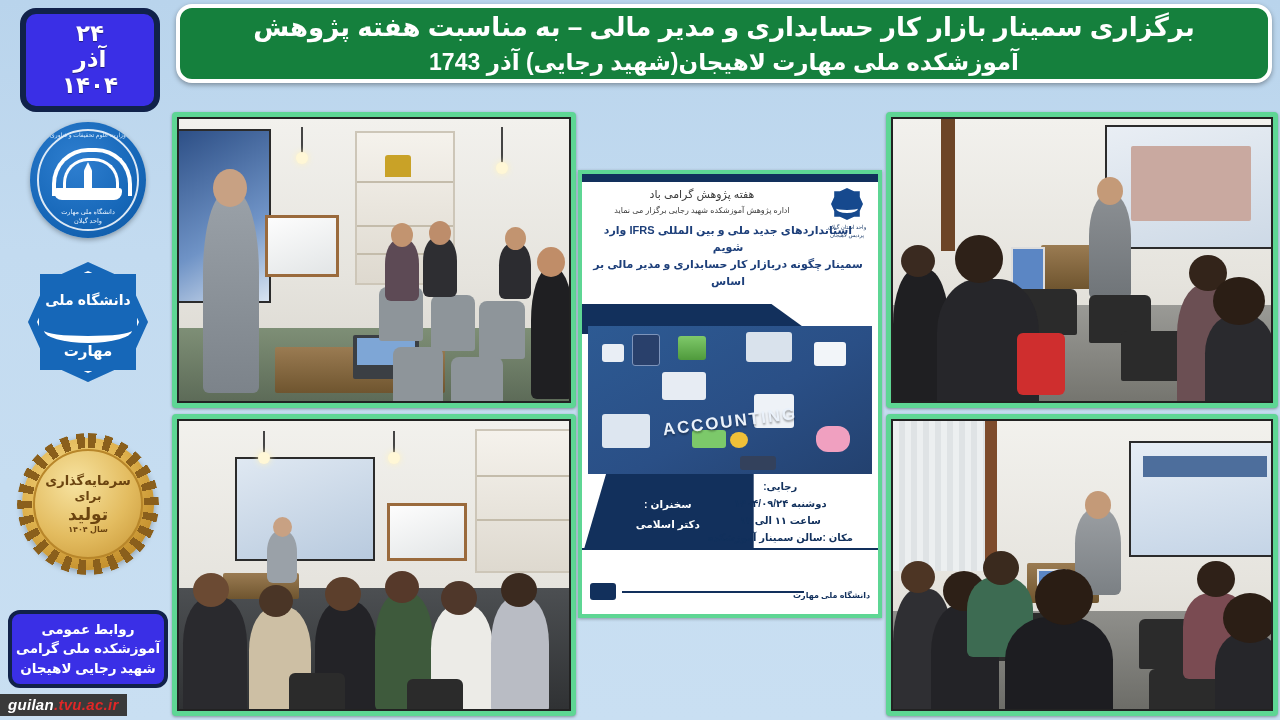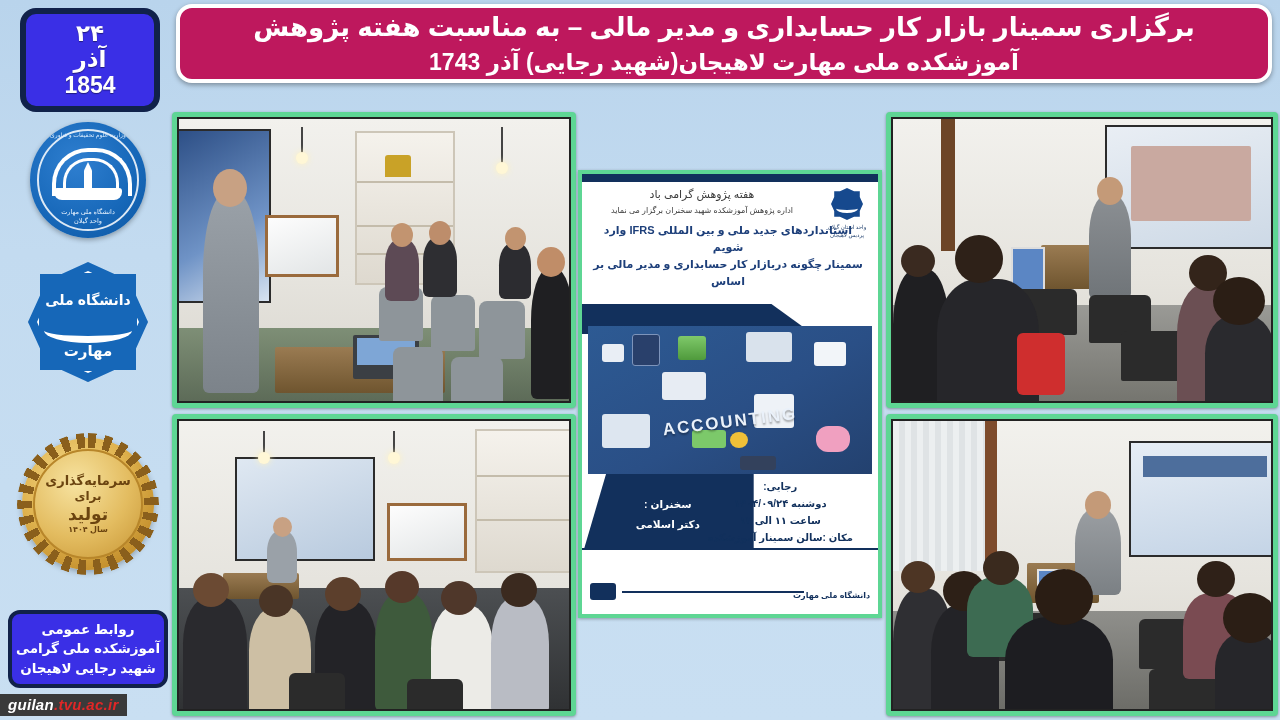--- a/index.html
+++ b/index.html
@@ -18,21 +18,21 @@
     background:#3a2fe6;border:6px solid #11224a;border-radius:16px;
     box-sizing:border-box;display:flex;flex-direction:column;
     align-items:center;justify-content:center;color:#fff;
     text-shadow:0 1px 1px rgba(0,0,0,.45);
   }
   .date-badge span{display:block;font-weight:bold;line-height:1.12;font-size:23px;}
 
   
   .title-bar{
     position:absolute;left:176px;top:4px;width:1096px;height:79px;
-    background:#be185d;border:4px solid #ffffff;border-radius:16px;
+    background:#15803d;border:4px solid #ffffff;border-radius:16px;
     box-sizing:border-box;display:flex;flex-direction:column;
     align-items:center;justify-content:center;gap:6px;
     box-shadow:0 2px 5px rgba(0,0,0,.35);
   }
   .title-bar .l1{color:#fff;font-size:26px;font-weight:bold;letter-spacing:.2px;}
   .title-bar .l2{color:#fff;font-size:23px;font-weight:bold;}
 
   
   .sidebar{position:absolute;left:0;top:110px;width:176px;height:610px;}
 
@@ -218,21 +218,21 @@
   .poster .foot .ft{position:absolute;right:8px;bottom:14px;font-size:8px;color:#12305c;font-weight:bold;}
 </style>
 </head>
 <body>
 
 <div class="stage">
 
   <div class="date-badge">
     <span>۲۴</span>
     <span>آذر</span>
-    <span>1854</span>
+    <span>۱۴۰۴</span>
   </div>
 
   <div class="title-bar">
     <div class="l1">برگزاری سمینار بازار کار حسابداری و مدیر مالی – به مناسبت هفته پژوهش</div>
     <div class="l2">آموزشکده ملی مهارت لاهیجان(شهید رجایی) آذر 1743</div>
   </div>
 
   <div class="sidebar">
 
     <div class="logo-seal">
@@ -420,21 +420,21 @@
 
     <div class="head">
       <div class="ulogo">
         <div class="sh"></div>
         <div class="ut">
           <div>واحد استان گیلان</div>
           <div>پردیس لاهیجان</div>
         </div>
       </div>
       <div class="hline1">هفته پژوهش گرامی باد</div>
-      <div class="hline2">اداره پژوهش آموزشکده شهید سخنران برگزار می نماید</div>
+      <div class="hline2">اداره پژوهش آموزشکده شهید رجایی برگزار می نماید</div>
       <div class="hmain">
         <div>استانداردهای جدید ملی و بین المللی IFRS وارد شویم</div>
         <div>سمینار چگونه دربازار کار حسابداری و مدیر مالی بر اساس</div>
       </div>
     </div>
 
     <div class="diag"></div>
 
     <div class="art">
       <div class="ico" style="left:14px;top:18px;width:22px;height:18px;background:#e9eef5;"></div>

